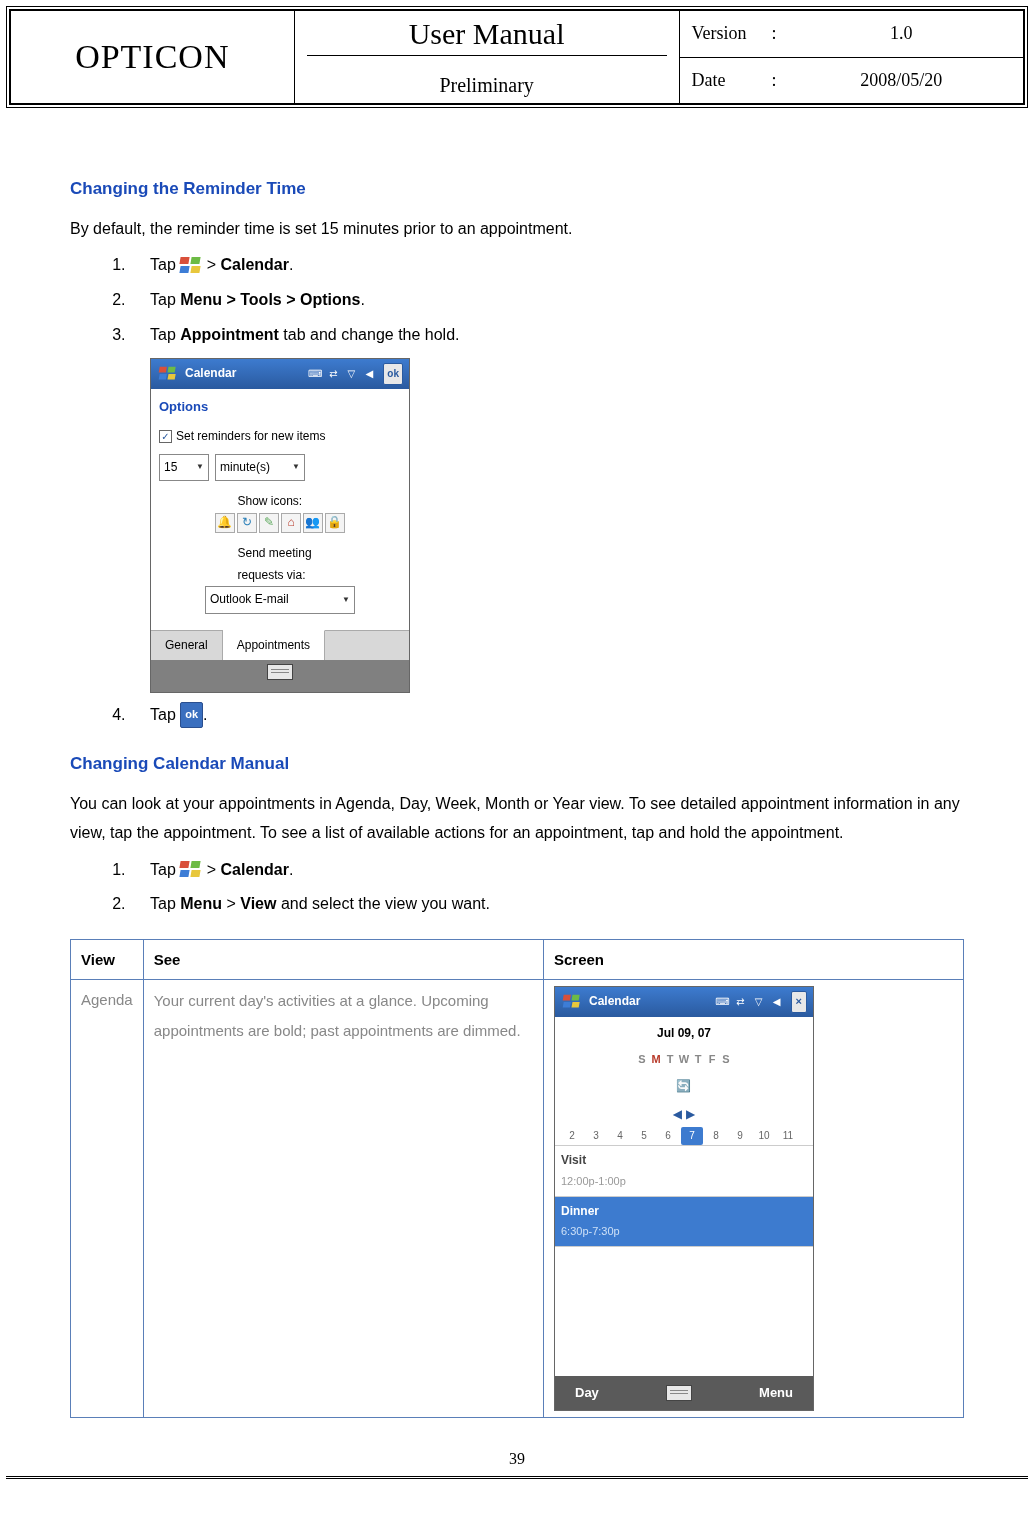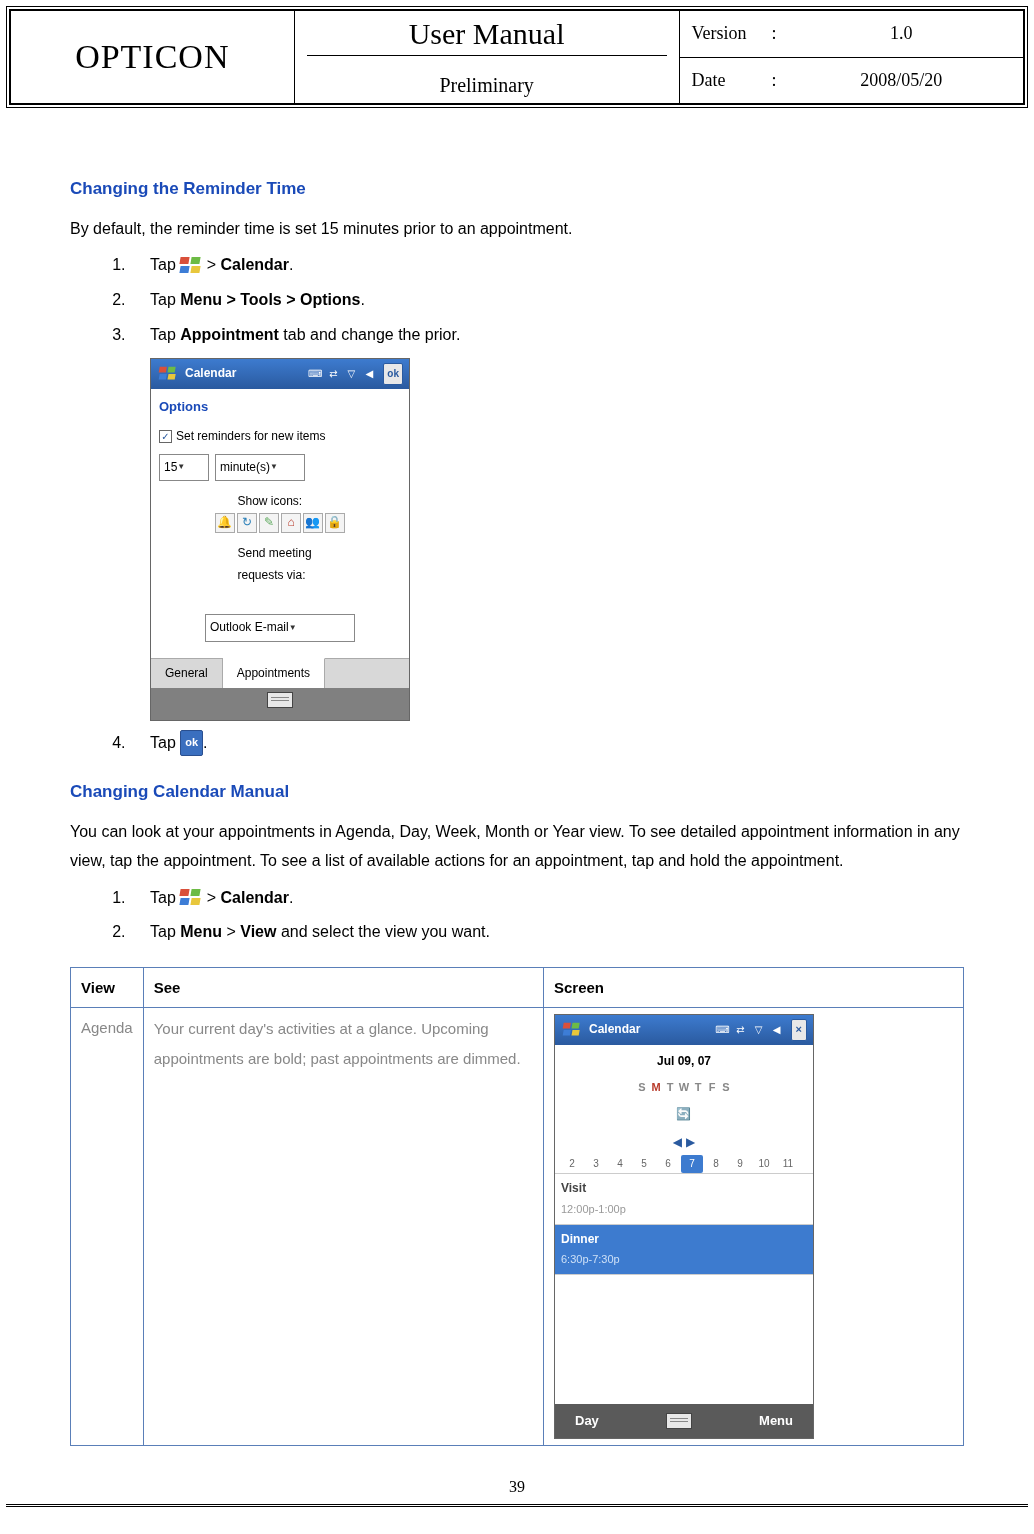--- a/index.html
+++ b/index.html
@@ -142,37 +142,37 @@
       font-size: 11px;
       padding: 0 4px;
       border: 1px solid #2a5a9f;
       border-radius: 2px;
     }
     .ds-body { padding: 6px 8px; min-height: 240px; }
     .ds-options-title { color: #1a4ab8; font-weight: bold; margin-bottom: 8px; font-size: 13px; }
     .ds-checkbox-row { display: flex; align-items: center; gap: 4px; margin-bottom: 6px; }
     .ds-checkbox { width: 13px; height: 13px; border: 1px solid #666; display: inline-flex; align-items: center; justify-content: center; font-size: 10px; color: #2a5a9f; }
     .ds-field-row { display: flex; gap: 6px; margin-bottom: 10px; align-items: center; }
-    .ds-input { border: 1px solid #888; padding: 2px 4px; background: #fff; display: flex; align-items: center; }
+    .ds-input { border: 1px solid #888; padding: 2px 4px; background: #fff; display: flex; justify-content: space-between; align-items: center; }
     .ds-input-num { width: 50px; }
     .ds-input-unit { width: 90px; }
     .ds-dropdown-arrow { font-size: 8px; color: #333; }
     .ds-label-row { display: flex; margin-bottom: 10px; align-items: center; flex-direction: column; }
     .ds-row-label { width: 85px; font-size: 12px; }
     .ds-icon-set { display: flex; gap: 2px; }
     .ds-mini-icon {
       width: 20px; height: 20px;
       border: 1px solid #aaa;
       display: inline-flex;
       align-items: center;
       justify-content: center;
       font-size: 12px;
       background: #f4f4f4;
     }
-    .ds-email-select { width: 150px; margin-top: 28px; }
+    .ds-email-select { width: 150px; }
     .ds-tabs {
       display: flex;
       background: #d8d8d8;
       border-top: 1px solid #aaa;
     }
     .ds-tab {
       padding: 4px 14px;
       font-size: 12px;
       border-right: 1px solid #aaa;
       background: #d8d8d8;
@@ -317,21 +317,21 @@
       <span> &gt; </span>
       <span class="bold">Calendar</span><span>.</span>
     </li>
     <li>
       <span>Tap </span>
       <span class="bold">Menu &gt; Tools &gt; Options</span><span>.</span>
     </li>
     <li>
       <span>Tap </span>
       <span class="bold">Appointment</span>
-      <span> tab and change the prior.</span>
+      <span> tab and change the hold.</span>
       
       <div class="device-screen">
         <div class="ds-titlebar">
           <span class="win-icon">
             <span class="win-r"></span>
               <span class="win-g"></span>
               <span class="win-b"></span>
               <span class="win-y"></span>
           </span>
           <span class="ds-title-text">Calendar</span>

